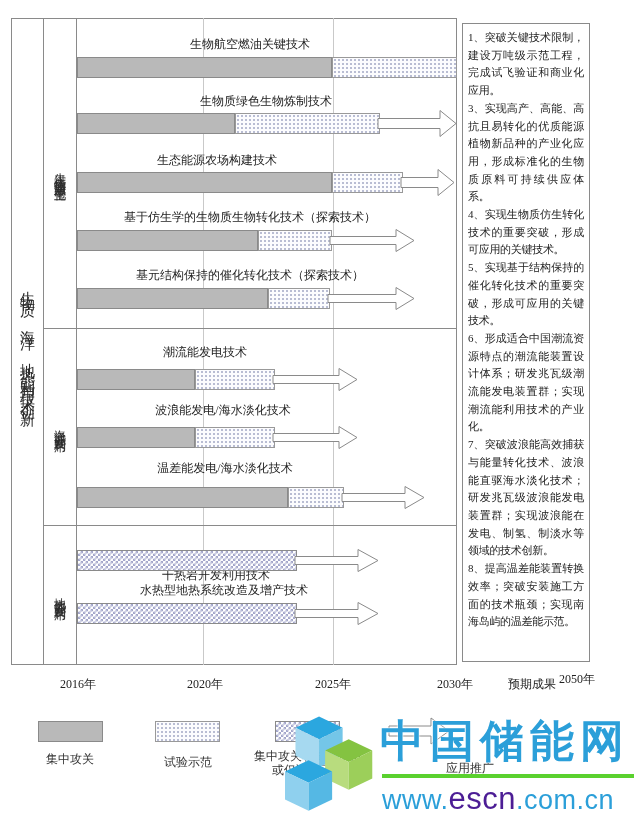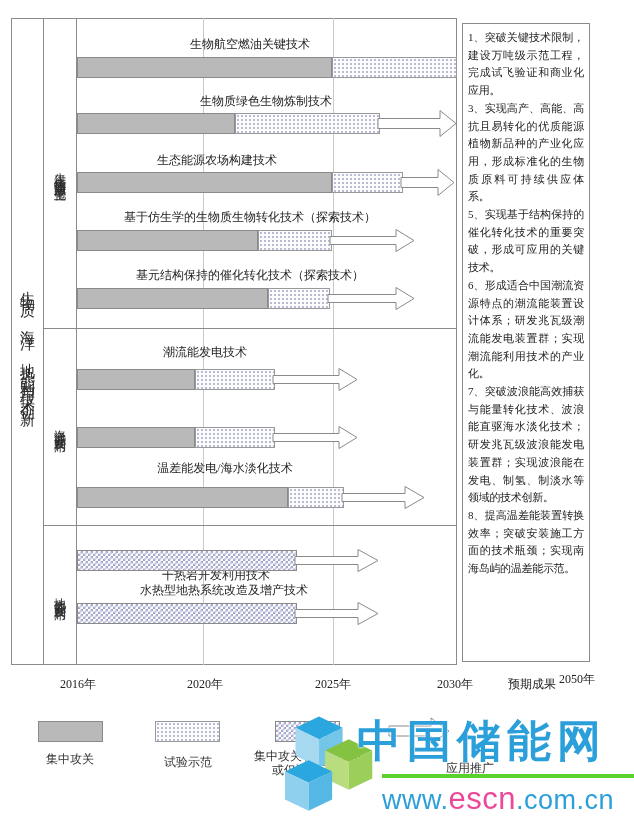--- a/index.html
+++ b/index.html
@@ -46,30 +46,30 @@
   }
   .outcome-item{
     font-size:11px;line-height:17.7px;text-align:justify;letter-spacing:-0.3px;
     margin:0;color:#222;
   }
   .axis-label{position:absolute;transform:translateX(-50%);font-size:12px;white-space:nowrap;color:#222;}
   .legend-box{position:absolute;top:721px;width:65px;height:21px;}
   .legend-label{position:absolute;transform:translateX(-50%);font-size:12px;white-space:nowrap;color:#333;}
   .watermark{position:absolute;left:285px;top:698px;width:349px;height:122px;}
   .wm-brand{
-    position:absolute;left:72px;top:14px;font-family:"Liberation Sans","DejaVu Sans",sans-serif;
+    position:absolute;left:95px;top:14px;font-family:"Liberation Sans","DejaVu Sans",sans-serif;
     font-weight:bold;font-size:44px;letter-spacing:6px;color:#2b9fd9;white-space:nowrap;
     text-shadow:0 0 2px #fff,0 0 2px #fff;
   }
   .wm-line{position:absolute;left:97px;top:76px;width:252px;height:4px;background:#5ad12e;}
   .wm-url{
     position:absolute;left:97px;top:83px;font-family:"Liberation Sans","DejaVu Sans",sans-serif;
     font-size:27px;white-space:nowrap;color:#2b9fd9;letter-spacing:0.5px;
   }
-  .wm-url .hl{color:#ec4899;font-size:31px;}
+  .wm-url .hl{color:#4c1d95;font-size:31px;}
   .wm-cubes{position:absolute;left:0;top:18px;}
 </style>
 </head>
 <body>
 
 <div class="stage">
 
   <div class="box" style="left:11px;top:18px;width:446px;height:647px;"></div>
 
   <div class="vline" style="left:43px;top:18px;height:647px;"></div>
@@ -99,20 +99,21 @@
       <div class="bar dotted" style="left: 332px; top: 172px; width: 71px;"></div>
       <div class="tech-label" style="left: 250px; top: 209px;">基于仿生学的生物质生物转化技术（探索技术）</div>
       <div class="bar gray" style="left: 77px; top: 230px; width: 181px;"></div>
       <div class="bar dotted" style="left: 258px; top: 230px; width: 74px;"></div>
       <div class="tech-label" style="left: 250px; top: 267px;">基元结构保持的催化转化技术（探索技术）</div>
       <div class="bar gray" style="left: 77px; top: 288px; width: 191px;"></div>
       <div class="bar dotted" style="left: 268px; top: 288px; width: 62px;"></div>
       <div class="tech-label" style="left: 205px; top: 344px;">潮流能发电技术</div>
       <div class="bar gray" style="left: 77px; top: 369px; width: 118px;"></div>
       <div class="bar dotted" style="left: 195px; top: 369px; width: 80px;"></div>
+      <div class="tech-label" style="left: 223px; top: 402px;">波浪能发电/海水淡化技术</div>
       <div class="bar gray" style="left: 77px; top: 427px; width: 118px;"></div>
       <div class="bar dotted" style="left: 195px; top: 427px; width: 80px;"></div>
       <div class="tech-label" style="left: 225px; top: 460px;">温差能发电/海水淡化技术</div>
       <div class="bar gray" style="left: 77px; top: 487px; width: 211px;"></div>
       <div class="bar dotted" style="left: 288px; top: 487px; width: 56px;"></div>
       <div class="tech-label" style="left: 216px; top: 531px; margin-top: 36px;">干热岩开发利用技术</div>
       <div class="bar combo" style="left: 77px; top: 550px; width: 220px;"></div>
       <div class="tech-label" style="left: 216px; top: 582px; margin-left: 8px;">水热型地热系统改造及增产技术</div>
       <div class="bar combo" style="left: 77px; top: 603px; width: 220px;"></div>
     </div>
@@ -126,20 +127,21 @@
       <polygon points="273,433.5 339,433.5 339,426.5 357,437.5 339,448.5 339,441.5 273,441.5" fill="#fff" stroke="#8a8a8a" stroke-width="1"></polygon>
       <polygon points="342,493.5 405,493.5 405,486.5 424,497.5 405,508.5 405,501.5 342,501.5" fill="#fff" stroke="#8a8a8a" stroke-width="1"></polygon>
       <polygon points="295,556.5 358,556.5 358,549.5 378,560.5 358,571.5 358,564.5 295,564.5" fill="#fff" stroke="#8a8a8a" stroke-width="1"></polygon>
       <polygon points="295,609.5 358,609.5 358,602.5 378,613.5 358,624.5 358,617.5 295,617.5" fill="#fff" stroke="#8a8a8a" stroke-width="1"></polygon>
       <polygon points="389,726 431,726 431,718 449,731 431,744 431,736 389,736" fill="#fff" stroke="#8a8a8a" stroke-width="1"></polygon>
     </svg>
 
   <div class="outcomes">
     <p class="outcome-item">1、突破关键技术限制，建设万吨级示范工程，完成试飞验证和商业化应用。</p>
     <p class="outcome-item">3、实现高产、高能、高抗且易转化的优质能源植物新品种的产业化应用，形成标准化的生物质原料可持续供应体系。</p>
+    <p class="outcome-item">4、实现生物质仿生转化技术的重要突破，形成可应用的关键技术。</p>
     <p class="outcome-item">5、实现基于结构保持的催化转化技术的重要突破，形成可应用的关键技术。</p>
     <p class="outcome-item">6、形成适合中国潮流资源特点的潮流能装置设计体系；研发兆瓦级潮流能发电装置群；实现潮流能利用技术的产业化。</p>
     <p class="outcome-item">7、突破波浪能高效捕获与能量转化技术、波浪能直驱海水淡化技术；研发兆瓦级波浪能发电装置群；实现波浪能在发电、制氢、制淡水等领域的技术创新。</p>
     <p class="outcome-item">8、提高温差能装置转换效率；突破安装施工方面的技术瓶颈；实现南海岛屿的温差能示范。</p>
 
   </div>
 
   <div id="axis-layer" style="position:absolute;left:0;top:0;width:634px;height:820px;">
       <div class="axis-label" style="left: 78px; top: 676px;">2016年</div>
       <div class="axis-label" style="left: 205px; top: 676px;">2020年</div>

